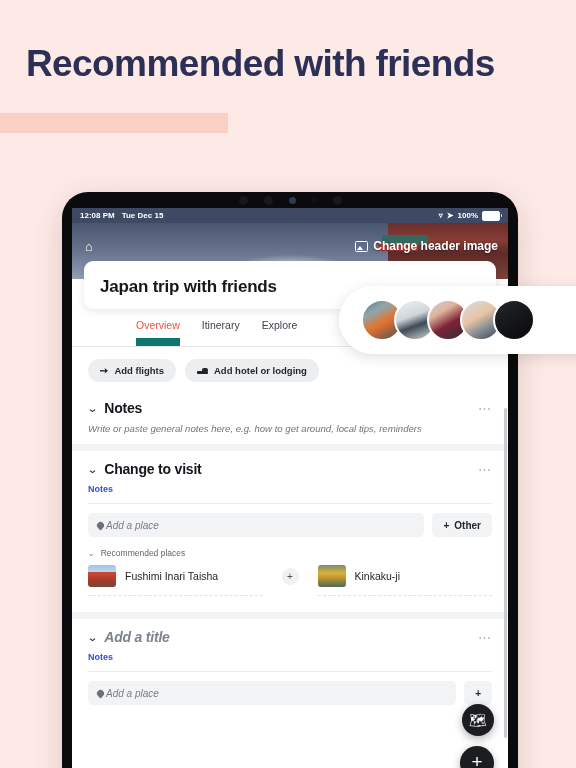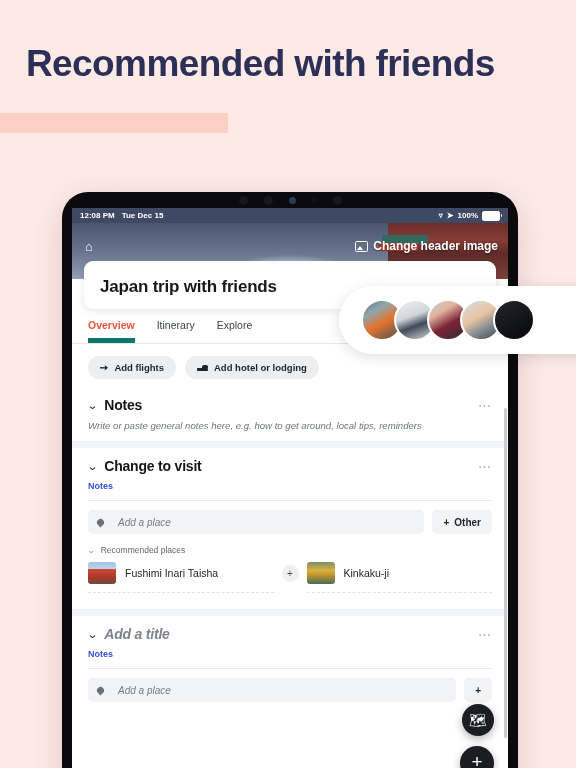--- a/index.html
+++ b/index.html
@@ -151,21 +151,21 @@
   
   .tabs{
     display:flex;gap:22px;
     padding:10px 16px 0 16px;
     border-bottom:1px solid #e6e8eb;
     position:relative;
   }
   .tab{
     font-size:10.5px;color:#3f444d;padding-bottom:7px;cursor:pointer;
   }
-  .tab.active{color:#e8553c;border-bottom:5px solid #0f766e;font-weight:700;}
+  .tab.active{color:#e8553c;border-bottom:8px solid #0f766e;font-weight:400;margin-left:48px;}
 
   
   .quick-actions{display:flex;gap:9px;padding:12px 16px 8px 16px;}
   .chip{
     background:#edeef0;border-radius:14px;
     padding:6px 12px;
     font-size:9.5px;font-weight:bold;color:#1f232a;
     display:flex;align-items:center;gap:6px;
     cursor:pointer;
   }
@@ -196,42 +196,42 @@
   .divider-strip{height:7px;background:#f2f3f5;margin-top:10px;}
   .thin-rule{height:1px;background:#e9ebee;margin-top:9px;}
 
   
   .place-row{
     display:flex;align-items:center;gap:8px;
     padding:9px 16px 0 16px;
   }
   .place-input{
     flex:1;background:#f2f3f5;border-radius:5px;
-    height:24px;display:flex;align-items:center;gap:14px;padding:0 9px;
+    height:24px;display:flex;align-items:center;gap:2px;padding:0 9px;
     font-size:10px;color:#777d86;font-style:italic;cursor:text;
   }
   .pin-ic{
     width:7px;height:7px;border-radius:50% 50% 50% 0;
     background:#6b7078;transform:rotate(-45deg);display:inline-block;
     flex:none;
   }
   .other-btn{
     background:#f2f3f5;border-radius:5px;height:24px;
     display:flex;align-items:center;gap:5px;padding:0 11px;
     font-size:10px;font-weight:bold;color:#22262d;cursor:pointer;
   }
 
   
   .rec-head{
     display:flex;align-items:center;gap:6px;
     padding:11px 16px 0 16px;
     font-size:8.5px;color:#5f656d;
   }
   .rec-chev{font-size:8px;color:#8a9097;transform:scaleX(1.2);display:inline-block;}
-  .rec-list{display:flex;gap:1px;padding:7px 16px 0 16px;align-items:center;}
+  .rec-list{display:flex;gap:12px;padding:7px 16px 0 16px;align-items:center;}
   .rec-item{
     display:flex;align-items:center;gap:9px;
     border-bottom:1px dashed #dfe2e6;
     padding-bottom:8px;
     flex:1;
   }
   .rec-thumb{width:28px;height:22px;border-radius:3px;flex:none;}
   .thumb-torii{
     background:
       linear-gradient(180deg,#9fc4e3 0%, #bcd6ea 30%, #cf4a36 31%, #a8392a 70%, #6e4b3a 100%);

